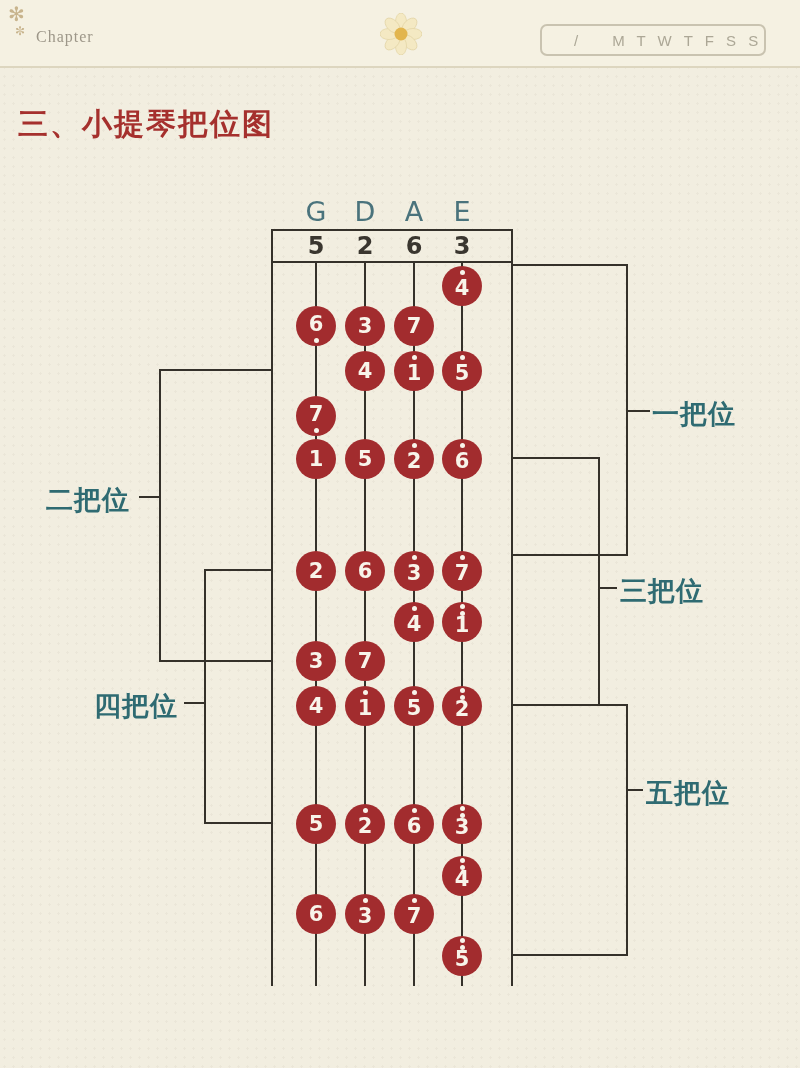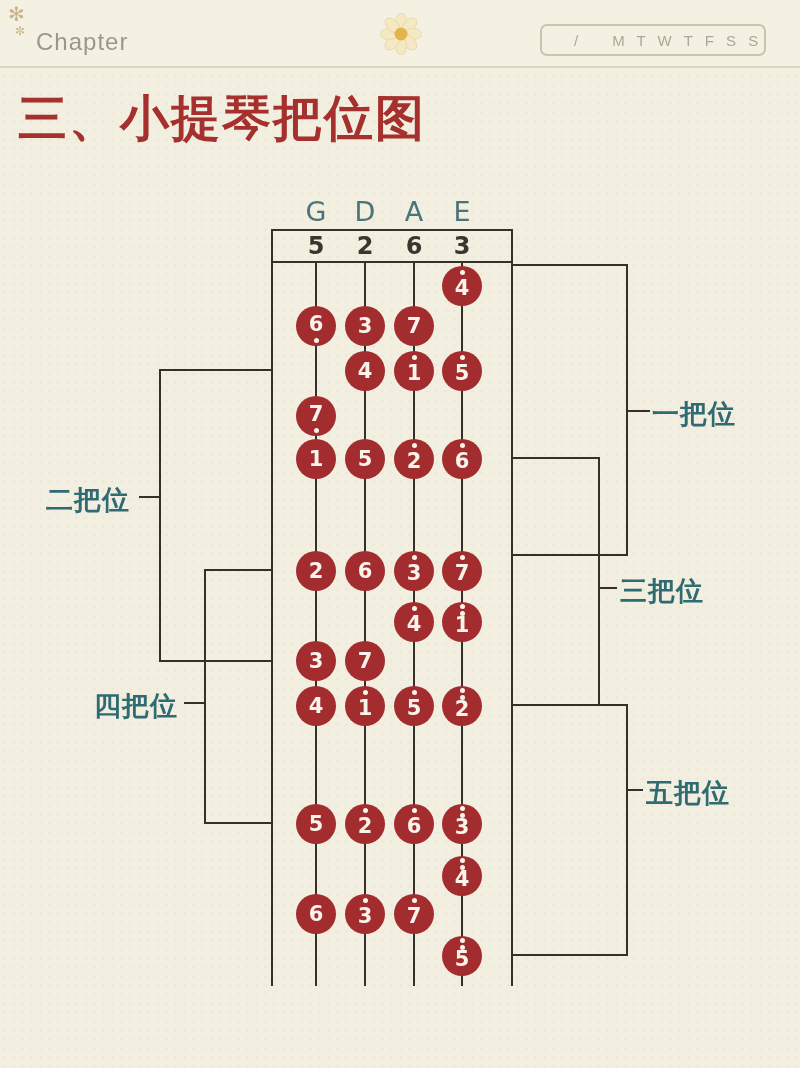--- a/index.html
+++ b/index.html
@@ -7,34 +7,34 @@
   body { font-family:"Liberation Sans", sans-serif; }
 
   .page { position:relative; width:800px; height:1068px; margin:0 auto; overflow:hidden;
           background-color:#f2eee0;
           background-image:radial-gradient(rgba(120,110,90,0.06) 1px, transparent 1.2px);
           background-size:9px 9px; }
 
   
   .header { position:absolute; top:0; left:0; width:800px; height:68px;
             background:#f5f1e2; border-bottom:2px solid #ddd6bf; }
-  .chapter { position:absolute; left:36px; top:28px; font-family:Liberation Sans, sans-serif;
-             font-size:24px; color:#9d9789; letter-spacing:1px; }
+  .chapter { position:absolute; left:36px; top:28px; font-family:Liberation Serif, serif;
+             font-size:16px; color:#9d9789; letter-spacing:1px; }
   .corner { position:absolute; color:#c8b48d; }
   .corner.m1 { left:8px;  top:2px;  font-size:20px; }
   .corner.m2 { left:15px; top:24px; font-size:12px; }
   .flower { position:absolute; left:380px; top:13px; }
   .weekbox { position:absolute; left:540px; top:24px; width:226px; height:32px;
              border:2px solid #c9c3b0; border-radius:7px; display:flex; align-items:center;
              color:#aca796; font-size:15px; background:transparent; }
   .weekbox .slash { margin-left:32px; }
   .weekbox .days  { margin-left:34px; letter-spacing:4px; }
 
   
-  .title { position:absolute; left:18px; top:86px; font-size:49px; font-weight:bold;
+  .title { position:absolute; left:18px; top:104px; font-size:30px; font-weight:bold;
            letter-spacing:2px; color:#a5302d; font-family:"DejaVu Sans", sans-serif; }
 
   
   .ln { position:absolute; background:#35312a; }
 
   
   .gl { position:absolute; top:196px; width:44px; text-align:center; font-size:27px;
         color:#4a737c; font-family:"DejaVu Sans", sans-serif; }
   .on { position:absolute; top:232px; width:44px; text-align:center; font-size:24px;
         font-weight:bold; color:#3a362f; font-family:"DejaVu Sans", sans-serif; }

